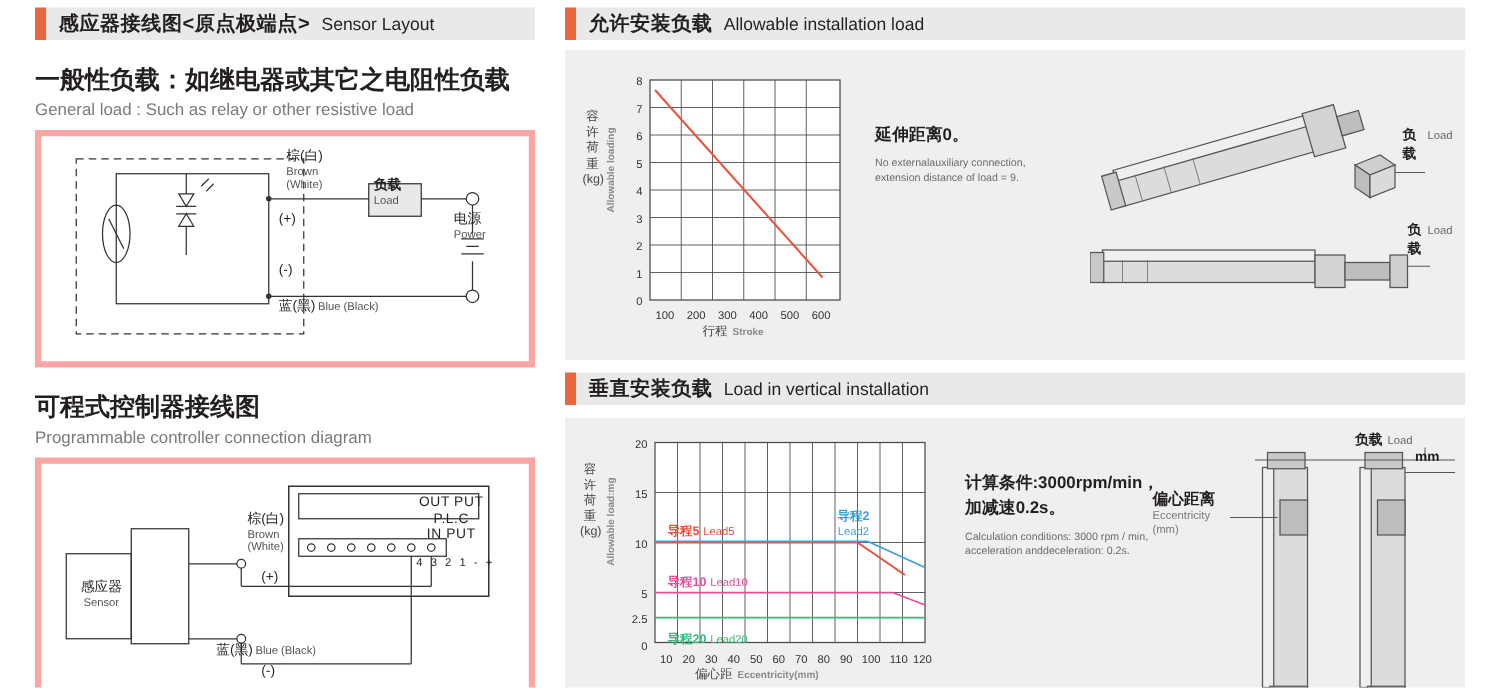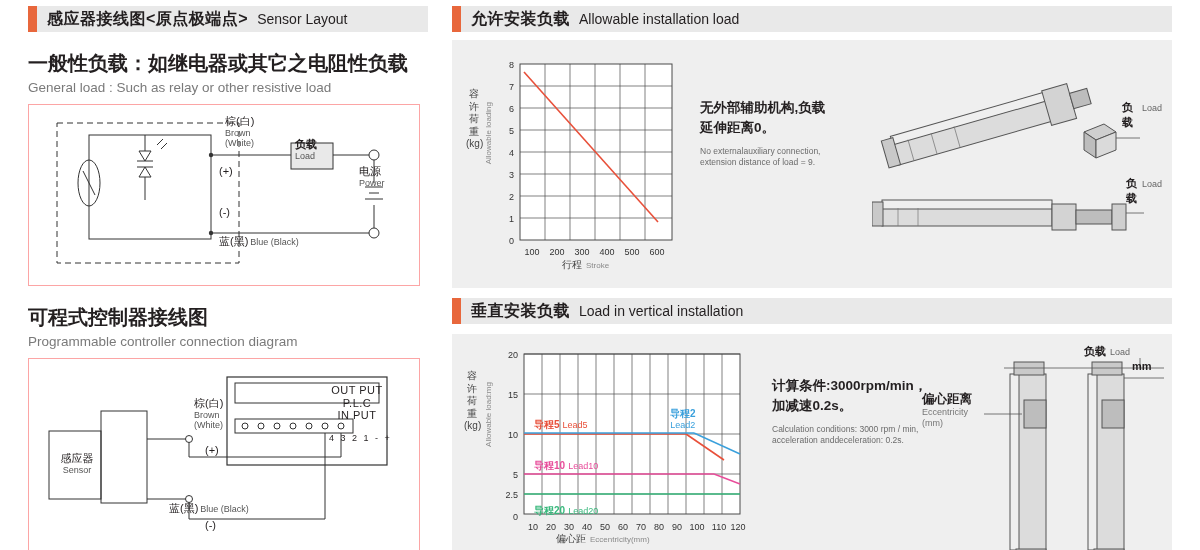--- a/index.html
+++ b/index.html
@@ -17,39 +17,39 @@
   .sec-head{display:flex;align-items:center;height:26px;}
   .sec-bar{width:9px;height:26px;background:#e8673c;flex:0 0 auto;}
   .sec-textwrap{flex:1;height:26px;background:#e9e9e9;display:flex;align-items:center;padding-left:10px;box-sizing:border-box;}
   .sec-cn{font-size:16px;font-weight:bold;color:#231f20;letter-spacing:.5px;}
   .sec-en{font-size:14px;color:#231f20;margin-left:9px;}
 
   
   #left{left:28px;top:6px;width:400px;}
   .sub-cn{font-size:20px;font-weight:bold;color:#231f20;margin-top:18px;}
   .sub-en{font-size:13.5px;color:#7a7a7a;margin-top:3px;}
-  .diagram-box{border:1px solid #fca5a5;background:#fff;position:relative;}
+  .diagram-box{border:5px solid #fca5a5;background:#fff;position:relative;}
   #box1{margin-top:9px;width:390px;height:180px;}
   #box2{margin-top:9px;width:390px;height:210px;}
   .lbl{position:absolute;font-size:10px;color:#231f20;line-height:1.15;}
   .lbl .cn{font-size:11px;}
   .lbl .en{font-size:9px;color:#555;}
   .grey{color:#8b8b8b;}
 
   
   #right{left:452px;top:6px;width:720px;}
   .grey-panel{background:#efefef;position:relative;}
   #p1{margin-top:8px;width:720px;height:248px;}
   #p2{margin-top:10px;width:720px;height:228px;}
 
   .note-cn{font-size:13.5px;font-weight:bold;color:#231f20;line-height:1.5;}
   .note-en{font-size:8.5px;color:#6b6b6b;line-height:1.35;margin-top:7px;}
 
   .axis-cn{font-size:10px;color:#444;}
-  .axis-en{font-size:8px;color:#8a8a8a;}
+  .axis-en{font-size:8px;color:#8a8a8a;font-weight:bold;}
 
   svg{display:block;}
   .tick{font-size:9px;fill:#333;font-family:"Liberation Sans",sans-serif;}
 </style>
 </head>
 <body>
 
 <div class="panel" id="left">
 
   <div class="sec-head">
@@ -236,21 +236,20 @@
       </div>
       <div style="position:absolute;left:22px;top:52px;writing-mode:vertical-rl;transform:rotate(180deg);" class="axis-en">Allowable loading</div>
 
       <div style="position:absolute;left:100px;top:208px;display:flex;align-items:baseline;gap:4px;">
         <span class="axis-cn">行程</span>
         <span class="axis-en">Stroke</span>
       </div>
     </div>
 
     <div style="position:absolute;left:248px;top:58px;width:160px;">
-      <div class="note-cn">无外部辅助机构,负载</div>
       <div class="note-cn">延伸距离0。</div>
       <div class="note-en">No externalauxiliary connection,</div>
       <div class="note-en" style="margin-top:0">extension distance of load = 9.</div>
     </div>
 
     <div style="position:absolute;left:420px;top:18px;">
       <svg width="290" height="210" viewBox="0 0 290 210">
 
         <g transform="rotate(-16 120 70)">
           <rect x="20" y="58" width="160" height="22" fill="#dcdcdc" stroke="#555" stroke-width="1"></rect>

